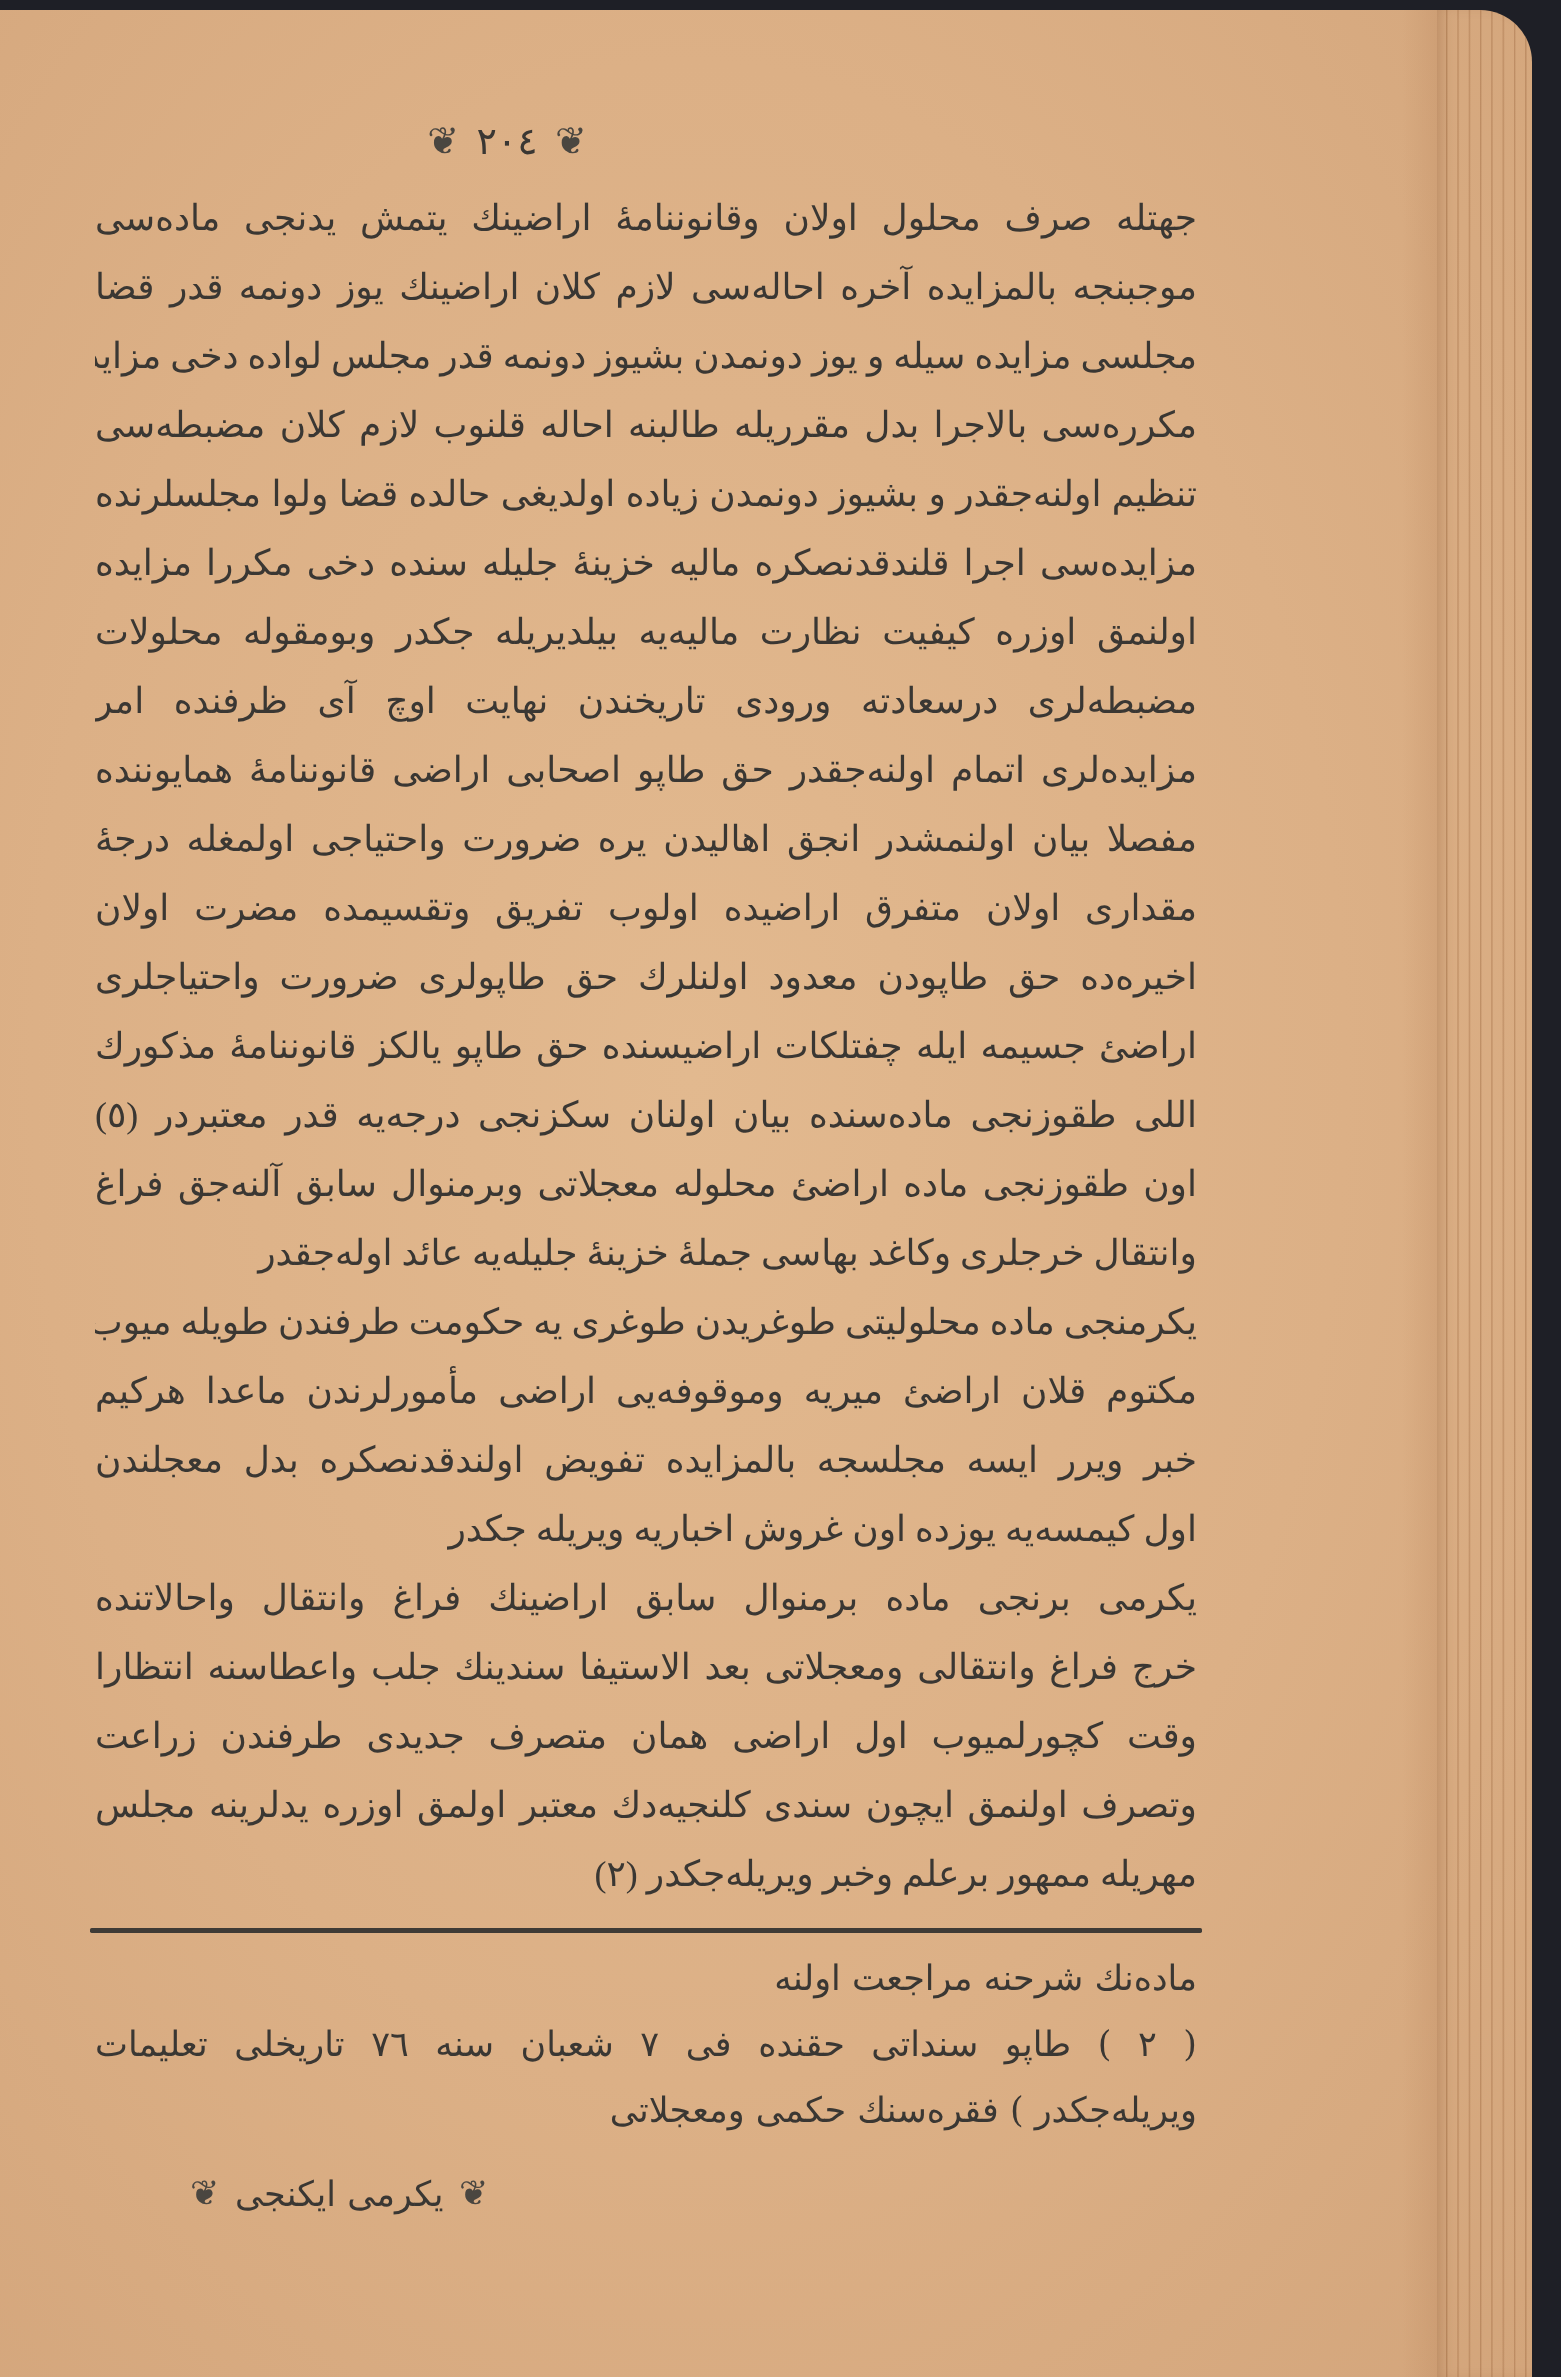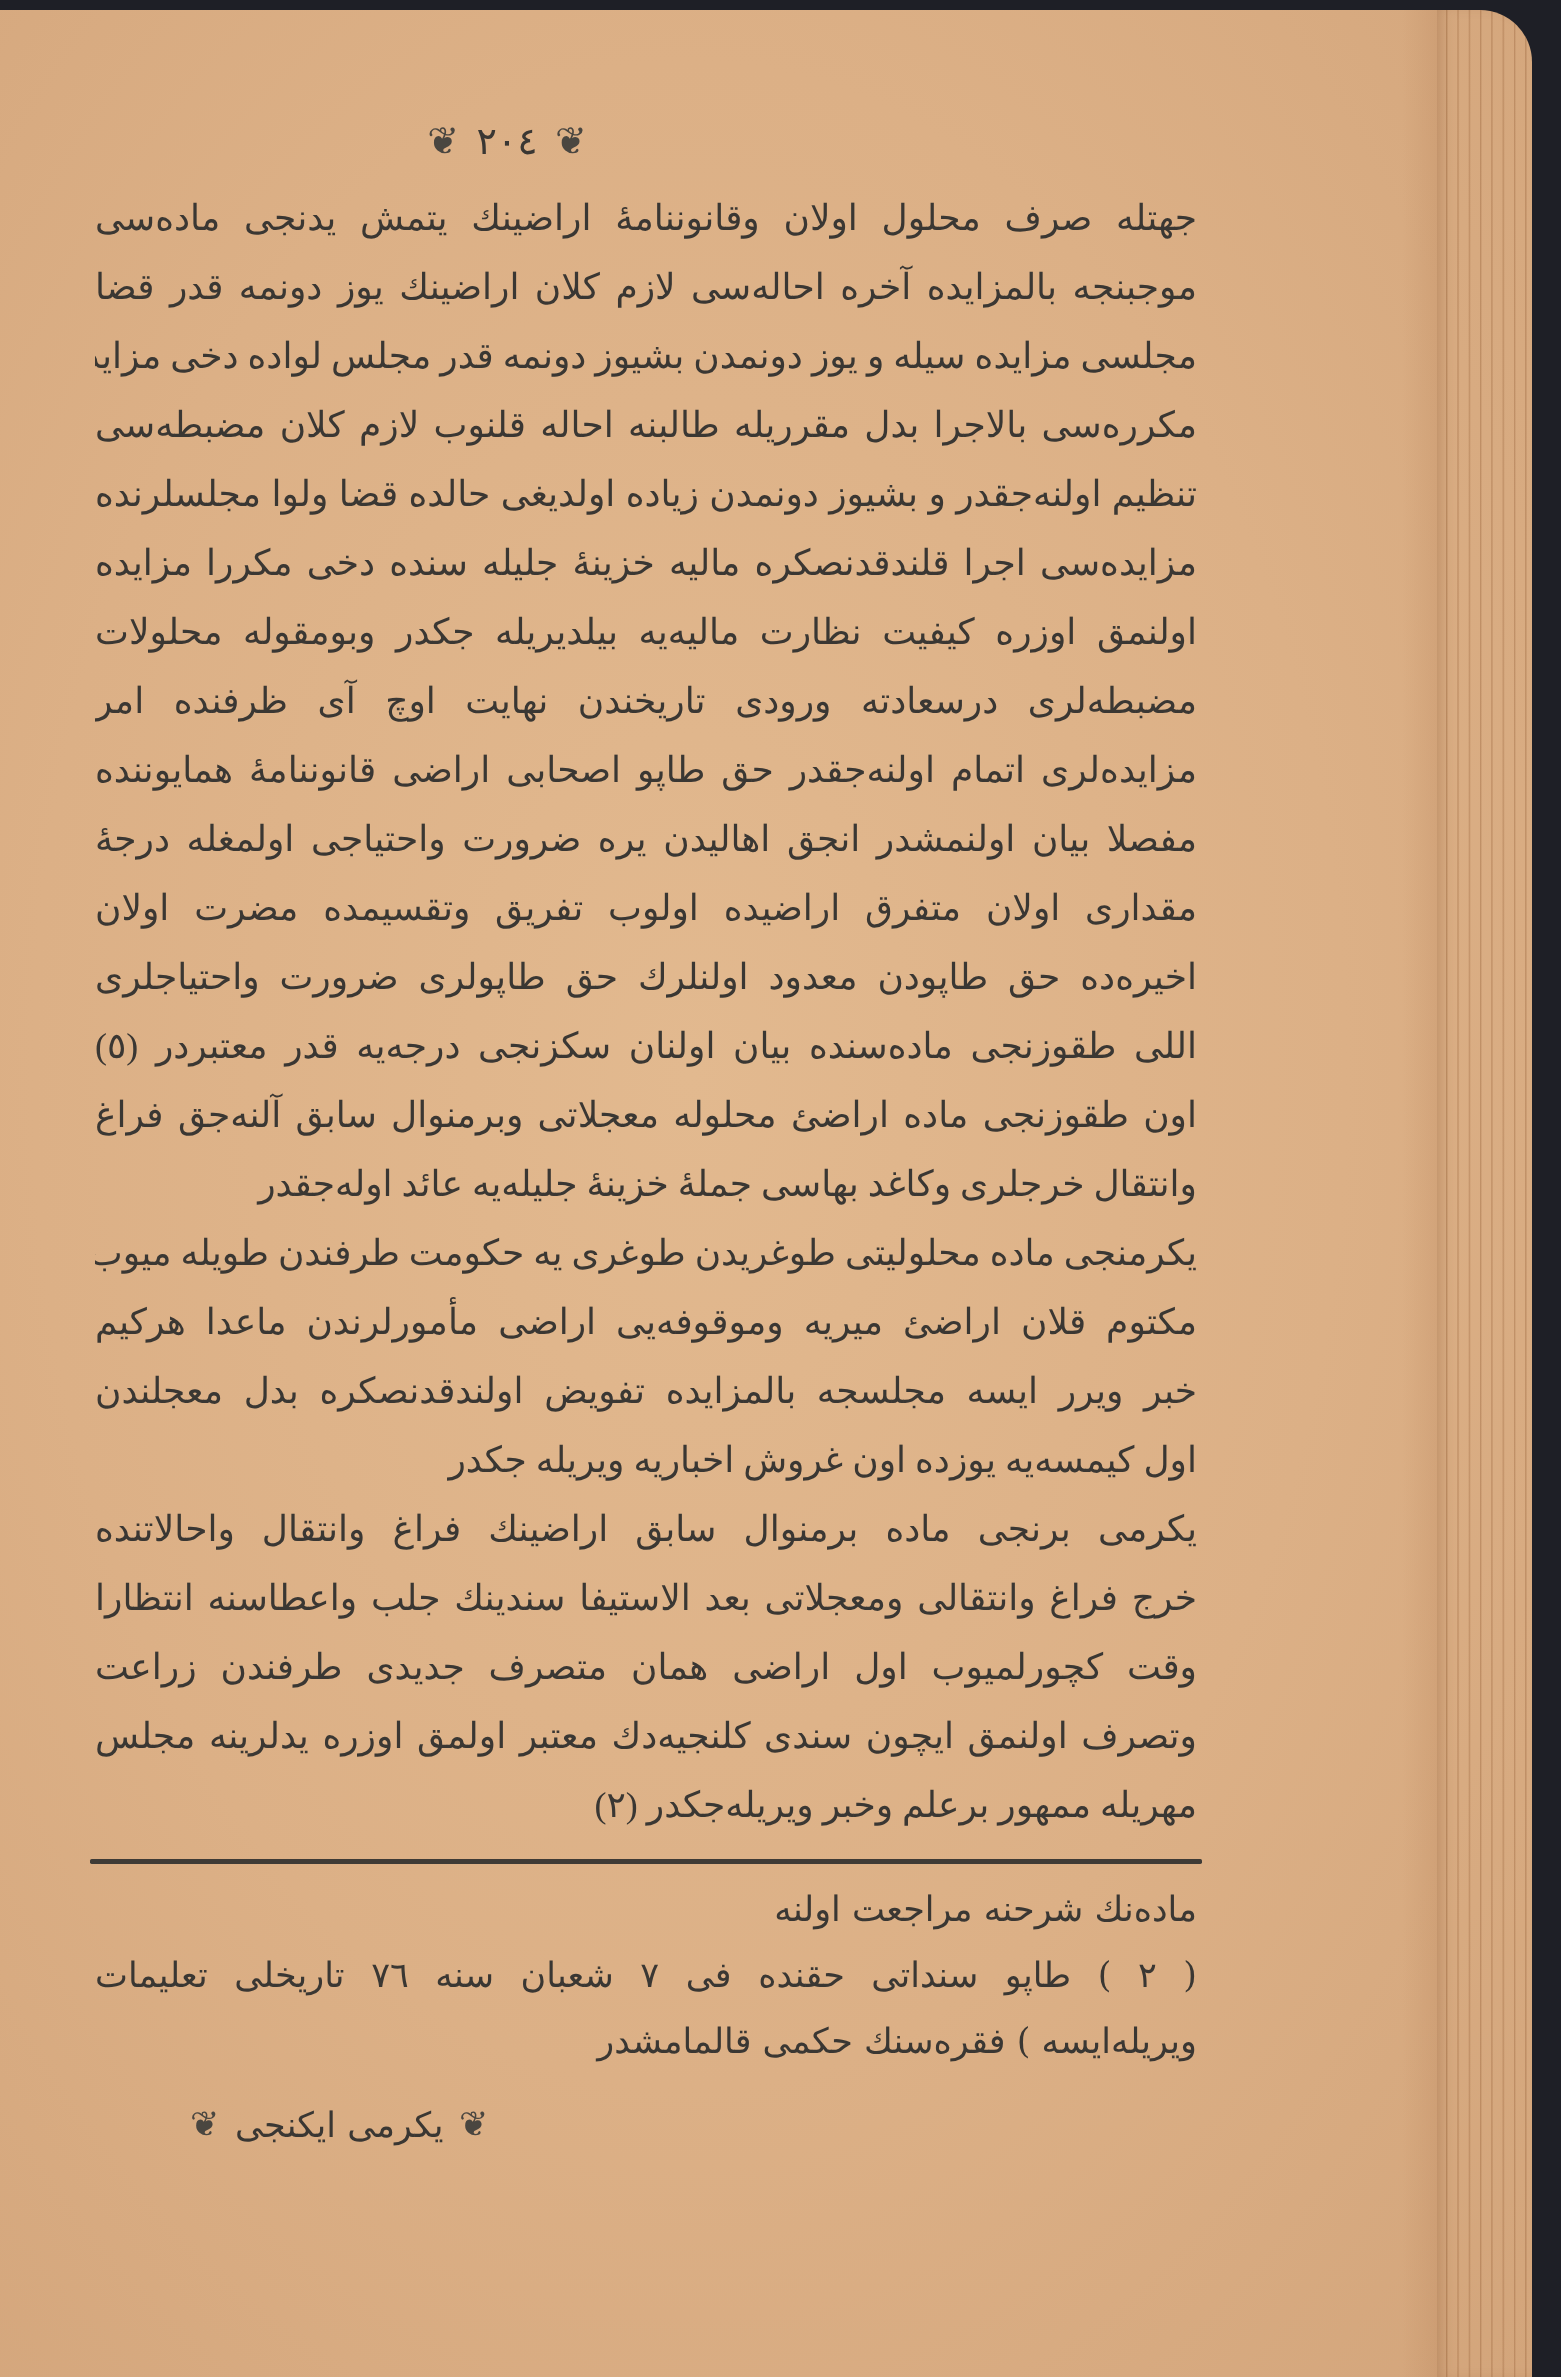--- a/index.html
+++ b/index.html
@@ -144,40 +144,41 @@
       <div class="line">مجلسى مزايده سيله و يوز دونمدن بشيوز دونمه قدر مجلس لواده دخى مزايدهٔ</div>
       <div class="line">مكرره‌سى بالاجرا بدل مقرريله طالبنه احاله قلنوب لازم كلان مضبطه‌سى</div>
       <div class="line">تنظيم اولنه‌جقدر و بشيوز دونمدن زياده اولديغى حالده قضا ولوا مجلسلرنده</div>
       <div class="line">مزايده‌سى اجرا قلندقدنصكره ماليه خزينهٔ جليله سنده دخى مكررا مزايده</div>
       <div class="line">اولنمق اوزره كيفيت نظارت ماليه‌يه بيلديريله جكدر وبومقوله محلولات</div>
       <div class="line">مضبطه‌لرى درسعادته ورودى تاريخندن نهايت اوچ آى ظرفنده امر</div>
       <div class="line">مزايده‌لرى اتمام اولنه‌جقدر حق طاپو اصحابى اراضى قانوننامهٔ همايوننده</div>
       <div class="line">مفصلا بيان اولنمشدر انجق اهاليدن يره ضرورت واحتياجى اولمغله درجهٔ</div>
       <div class="line">مقدارى اولان متفرق اراضيده اولوب تفريق وتقسيمده مضرت اولان</div>
       <div class="line">اخيره‌ده حق طاپودن معدود اولنلرك حق طاپولرى ضرورت واحتياجلرى</div>
+      <div class="line">اراضئ جسيمه ايله چفتلكات اراضيسنده حق طاپو يالكز قانوننامهٔ مذكورك</div>
       <div class="line">اللى طقوزنجى ماده‌سنده بيان اولنان سكزنجى درجه‌يه قدر معتبردر (٥)</div>
       <div class="line">اون طقوزنجى ماده   اراضئ محلوله معجلاتى وبرمنوال سابق آلنه‌جق فراغ</div>
       <div class="line last">وانتقال خرجلرى وكاغد بهاسى جملهٔ خزينهٔ جليله‌يه عائد اوله‌جقدر</div>
       <div class="line">يكرمنجى ماده   محلوليتى طوغريدن طوغرى يه حكومت طرفندن طويله ميوب</div>
       <div class="line">مكتوم قلان اراضئ ميريه وموقوفه‌يى اراضى مأمورلرندن ماعدا هركيم</div>
       <div class="line">خبر ويرر ايسه مجلسجه بالمزايده تفويض اولندقدنصكره بدل معجلندن</div>
       <div class="line last">اول كيمسه‌يه يوزده اون غروش اخباريه ويريله جكدر</div>
       <div class="line">يكرمى برنجى ماده   برمنوال سابق اراضينك فراغ وانتقال واحالاتنده</div>
       <div class="line">خرج فراغ وانتقالى ومعجلاتى بعد الاستيفا سندينك جلب واعطاسنه انتظارا</div>
       <div class="line">وقت كچورلميوب اول اراضى همان متصرف جديدى طرفندن زراعت</div>
       <div class="line">وتصرف اولنمق ايچون سندى كلنجيه‌دك معتبر اولمق اوزره يدلرينه مجلس</div>
       <div class="line last">مهريله ممهور برعلم وخبر ويريله‌جكدر (٢)</div>
     </div>
 
     <div class="rule"></div>
 
     <div class="footnotes">
       <div class="line last">ماده‌نك شرحنه مراجعت اولنه</div>
       <div class="line">( ٢ ) طاپو سنداتى حقنده فى ٧ شعبان سنه ٧٦ تاريخلى تعليمات</div>
-      <div class="line last">ويريله‌ايسه ) فقره‌سنك حكمى قالمامشدر</div>
+      <div class="line last">ويريله‌جكدر ) فقره‌سنك حكمى ومعجلاتى</div>
     </div>
 
     <div class="section-heading">
       <span class="ornament">❦</span>
       <span class="title">يكرمى ايكنجى</span>
       <span class="ornament">❦</span>
     </div>
   </div>
 </div>
 

